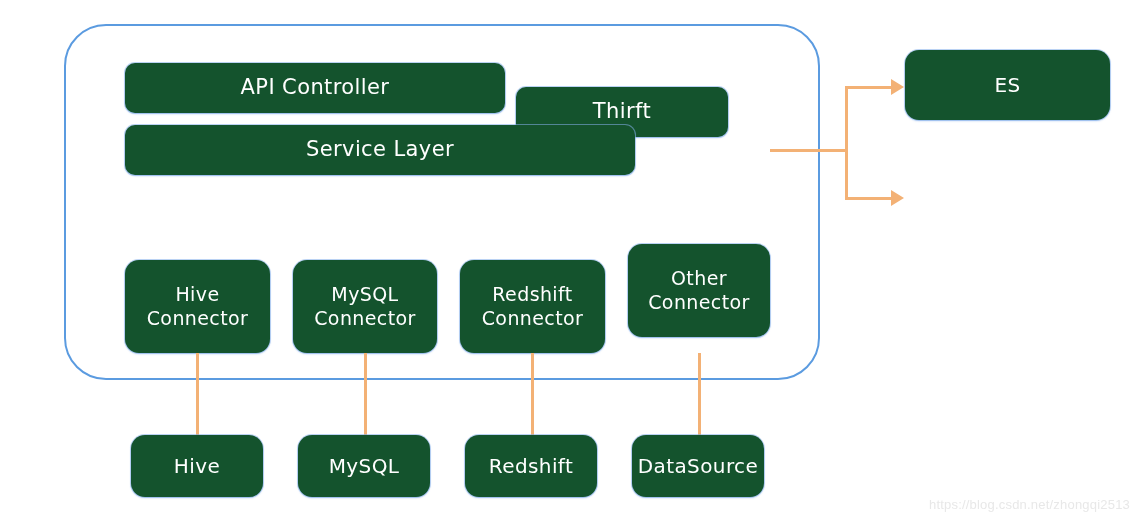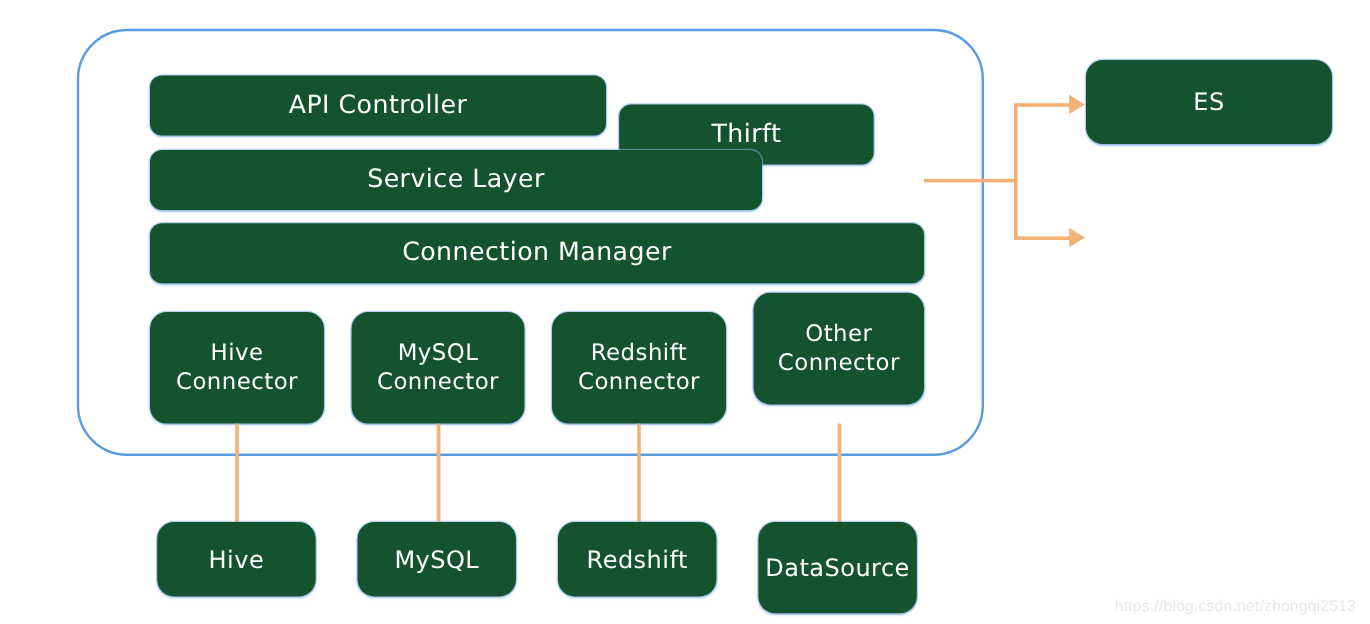--- a/index.html
+++ b/index.html
@@ -94,23 +94,20 @@
   </div>
 
   <div class="node band" style="left:516px; top:63px; width:212px; height:50px;margin-top:24px;">
     <span class="lbl">Thirft</span>
   </div>
 
   <div class="node band" style="left:125px; top:125px; width:510px; height:50px;">
     <span class="lbl">Service Layer</span>
   </div>
 
-  <div class="node band" style="left:125px; top:186px; width:645px; height:50px;">
-    <span class="lbl">Connection Manager</span>
-  </div>
 
   <div class="node conn-node" style="left:125px; top:260px; width:145px; height:93px;">
     <span class="lbl">
       <span>Hive</span>
       <span class="l2">Connector</span>
     </span>
   </div>
 
   <div class="node conn-node" style="left:293px; top:260px; width:144px; height:93px;">
     <span class="lbl">
@@ -143,21 +140,21 @@
   </div>
 
   <div class="node src-node" style="left:298px; top:435px; width:132px; height:62px;">
     <span class="lbl">MySQL</span>
   </div>
 
   <div class="node src-node" style="left:465px; top:435px; width:132px; height:62px;">
     <span class="lbl">Redshift</span>
   </div>
 
-  <div class="node src-node" style="left:632px; top:435px; width:132px; height:76px;">
+  <div class="node src-node" style="left:632px; top:435px; width:132px; height:62px;">
     <span class="lbl">DataSource</span>
   </div>
 
   <div class="orange-line h-line" style="left:770px; top:149px; width:78px;"></div>
 
   <div class="orange-line v-line" style="left:845px; top:87px; height:113px;"></div>
 
   <div class="orange-line h-line" style="left:845px; top:86px; width:48px;"></div>
   <div class="arrow-right" style="left:891px; top:79px;"></div>
 

